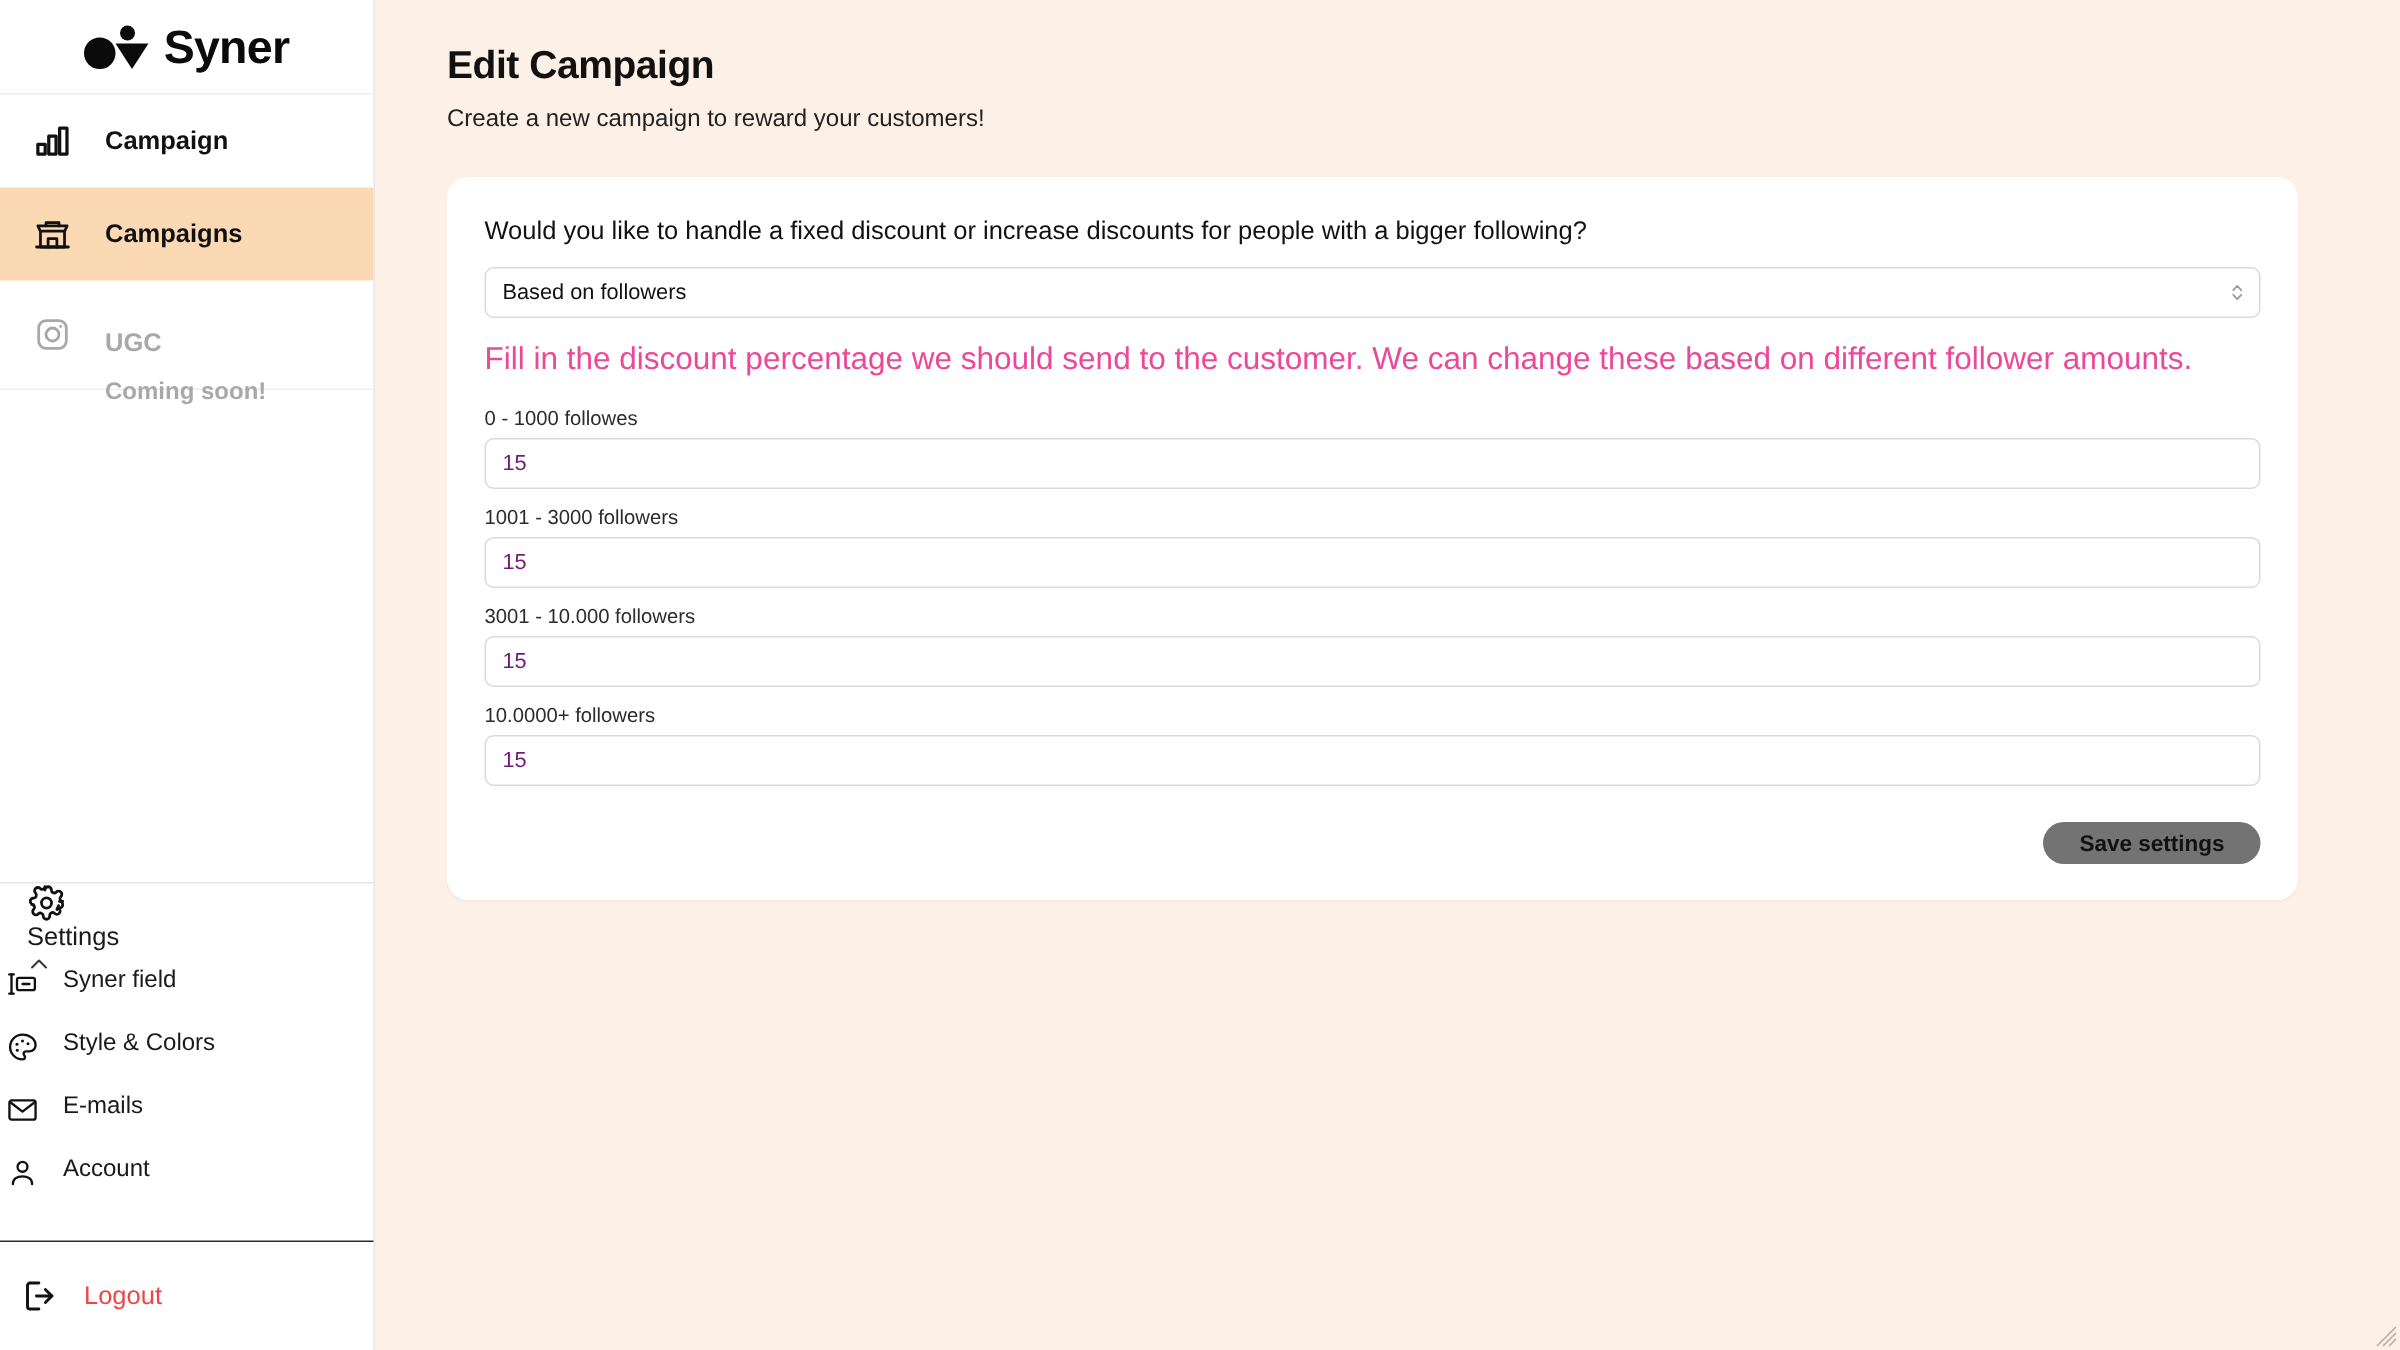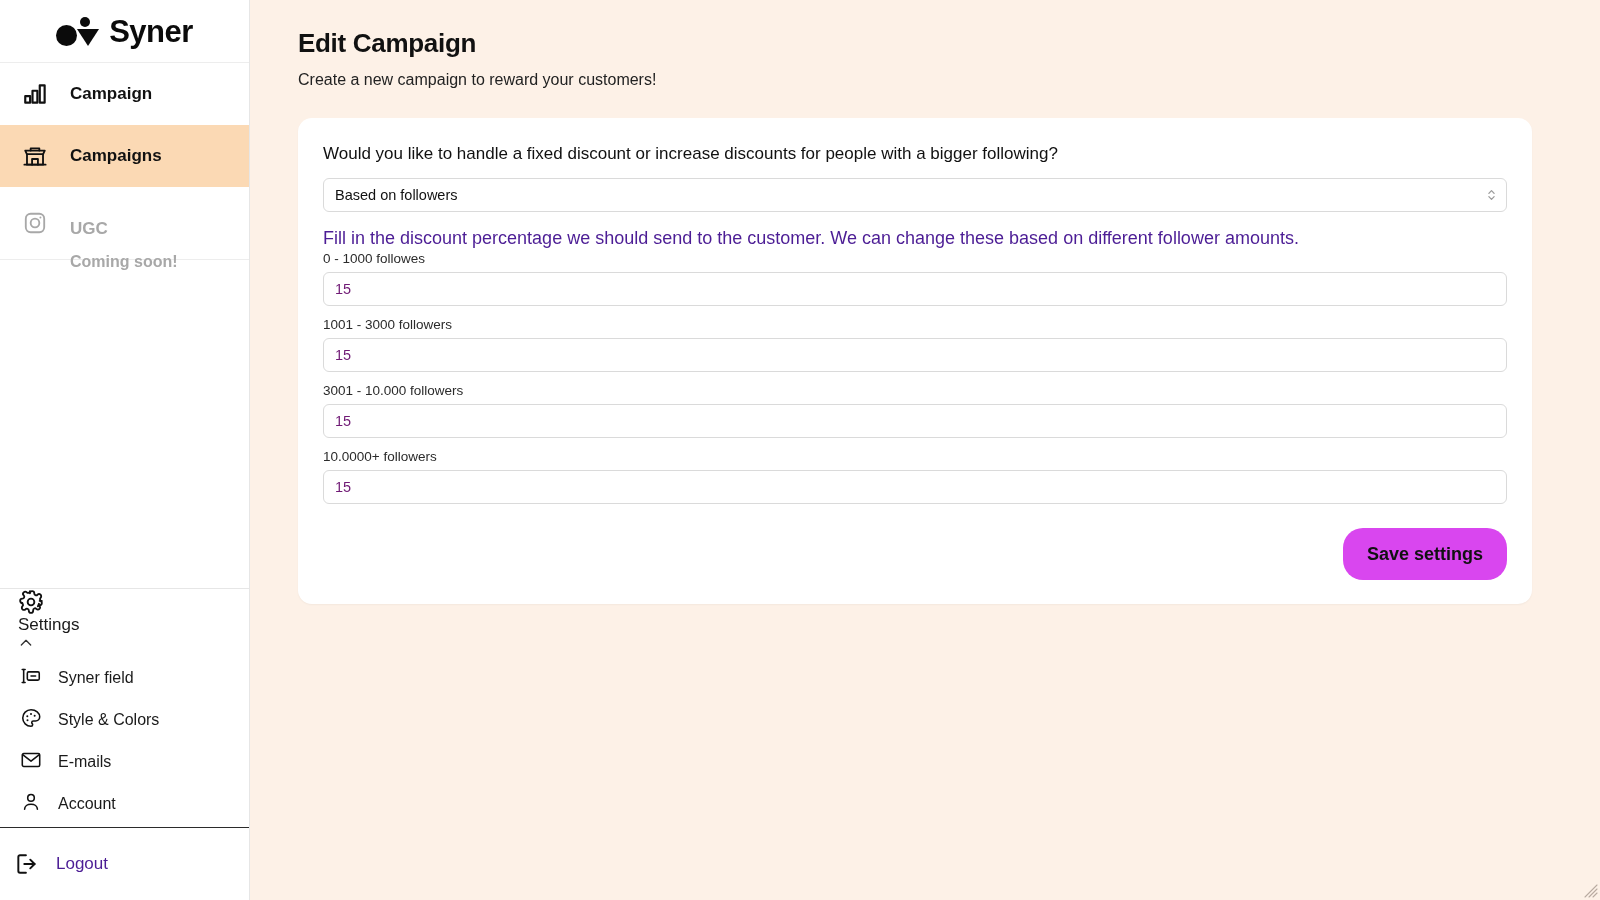--- a/index.html
+++ b/index.html
@@ -74,32 +74,32 @@
   .settings-head {
     display: flex; align-items: flex-start;
     height: 56px; padding: 0 18px 0 18px;
     cursor: pointer;
     flex-direction: column;
   }
   .settings-head .icon { margin-right: 18px; }
   .settings-head .label { font-size: 17px; color: #1a1a1a; flex: 1; }
   .chev { width: 16px; height: 16px; }
   .sub-item {
-    display: flex; align-items: flex-end; gap: 16px;
-    height: 42px; padding-left: 20px; cursor: pointer;
+    display: flex; align-items: flex-start; gap: 16px;
+    height: 42px; padding-left: 4px; cursor: pointer;
   }
   .sub-item .label { font-size: 16px; color: #1a1a1a; }
   .sub-item .icon { width: 22px; height: 22px; flex: 0 0 22px; }
   .settings-bottom-gap { height: 14px; }
   .logout-section { border-top: 1px solid #2b2b2b; }
   .logout-item {
     display: flex; align-items: center; gap: 16px;
     height: 72px; padding-left: 14px; cursor: pointer;
   }
-  .logout-item .label { font-size: 17px; color: #4c1d95; text-align: right; }
+  .logout-item .label { font-size: 17px; color: #ef4444; text-align: right; }
 
   
   .main {
     flex: 1 1 auto; height: 900px;
     background: #FDF1E7;
     padding: 28px 48px 12px 48px;
     position: relative;
     overflow: hidden;
   }
   .page-title {
@@ -136,40 +136,40 @@
   .stepper {
     position: absolute; right: 11px; top: 50%;
     transform: translateY(-50%);
     width: 10px; height: 16px;
     display: flex; flex-direction: column; align-items: center;
     justify-content: center; gap: 3px;
     cursor: pointer;
   }
   .stepper svg { display: block; }
   .card-desc {
-    font-size: 18px; color: #4c1d95;
-    margin-top: 16px; margin-bottom: 2px;
+    font-size: 21px; color: #ec4899;
+    margin-top: 16px; margin-bottom: 19px;
   }
   .input-group { margin-bottom: 11px; }
   .text-input {
     width: 100%; height: 34px;
     border: 1px solid #DADADA; border-radius: 6px;
     background: #fff; padding: 0 11px;
     font-size: 14.5px; color: #701a75;
     font-family: "Liberation Sans", sans-serif;
   }
   .card-actions {
     display: flex; justify-content: flex-end;
     margin-top: 24px;
   }
   .save-btn {
-    background: #d946ef; color: #111;
+    background: #737373; color: #111;
     border: none; border-radius: 20px;
-    height: 52px; padding: 0 24px;
-    font-size: 18px; font-weight: 700;
+    height: 28px; padding: 0 24px;
+    font-size: 15px; font-weight: 700;
     font-family: "Liberation Sans", sans-serif;
     cursor: pointer;
   }
   .resize-handle {
     position: absolute; right: 2px; bottom: 2px;
     width: 14px; height: 14px;
     cursor: nwse-resize;
   }
 </style>
 </head>

